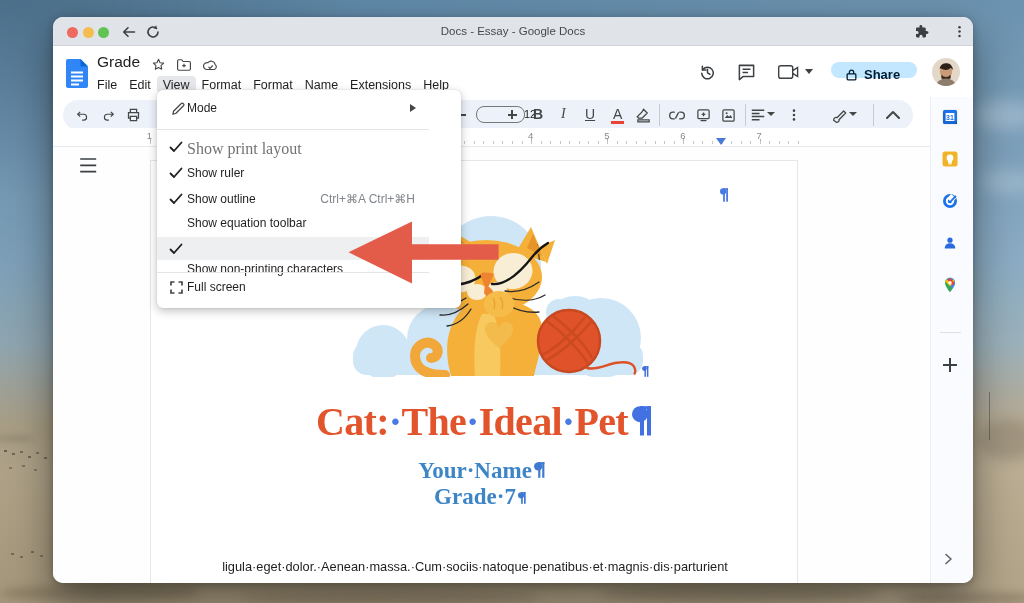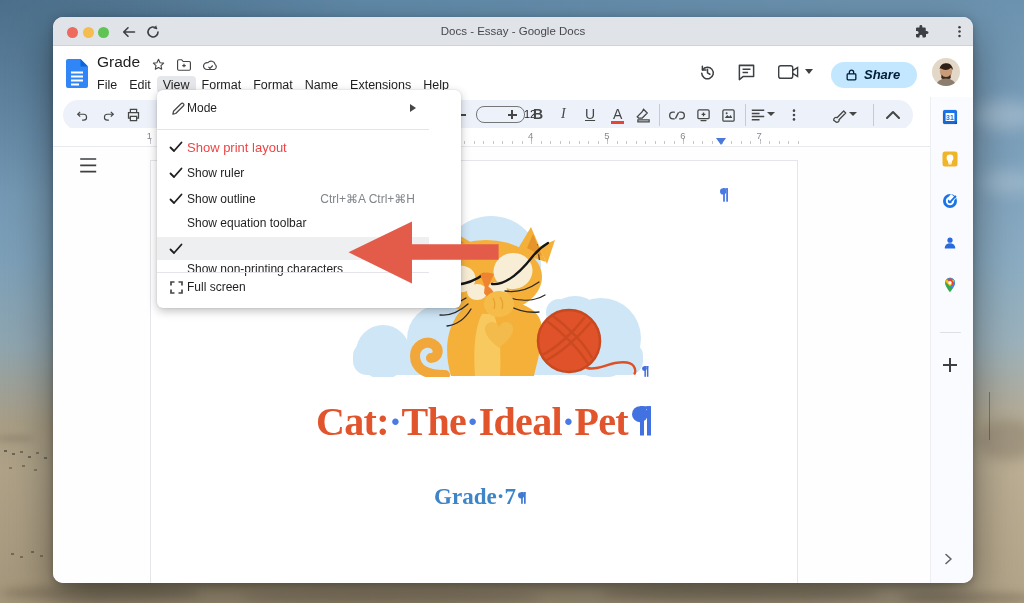--- a/index.html
+++ b/index.html
@@ -119,21 +119,21 @@
         <path d="M12 8 v4.4 l3 1.8" stroke-linecap="round"></path>
       </svg>
       <svg class="abs" style="left:684px;top:17px" width="19" height="19" viewBox="0 0 24 24" fill="none" stroke="#3c4043" stroke-width="1.9">
         <path d="M3 3 h18 v14 H8 l-5 4 Z" stroke-linejoin="round"></path>
         <path d="M7 8 h10 M7 12 h7"></path>
       </svg>
       <svg class="abs" style="left:725px;top:19px" width="21" height="14" viewBox="0 0 30 20">
         <path d="M1 4 a3 3 0 0 1 3-3 h14 a3 3 0 0 1 3 3 v12 a3 3 0 0 1 -3 3 H4 a3 3 0 0 1 -3-3 Z M21 8 l7-4.5 v13 L21 12 Z" fill="none" stroke="#3c4043" stroke-width="2"></path>
       </svg>
       <div class="abs" style="left:752px;top:23px; width:0;height:0; border-left:4px solid transparent; border-right:4px solid transparent; border-top:5px solid #3c4043;"></div>
-      <div class="abs" style="left:778px;top:16px; width:86px; height:26px; background:#c2e7ff; border-radius:13px;font-style:italic;">
+      <div class="abs" style="left:778px;top:16px; width:86px; height:16px; background:#c2e7ff; border-radius:13px;">
         <svg class="abs" style="left:14px;top:6px" width="13" height="14" viewBox="0 0 24 24" fill="none" stroke="#001d35" stroke-width="2.4">
           <rect x="4" y="10" width="16" height="11" rx="1.5"></rect>
           <path d="M8 10 V7 a4 4 0 0 1 8 0 v3"></path>
         </svg>
         <div class="abs" style="left:33px;top:5px; font-size:13px; font-weight:bold; color:#001d35;">Share</div>
       </div>
       <svg class="abs" style="left:879px;top:12px" width="28" height="28" viewBox="0 0 28 28">
         <defs>
             <clipPath id="avc">
               <circle cx="14" cy="14" r="14"></circle>
@@ -359,26 +359,33 @@
             <rect x="2.4" y="0.2" width="1.5" height="10.6"></rect>
             <rect x="4.9" y="0.2" width="1.5" height="10.6"></rect>
             <rect x="2.4" y="0.2" width="4" height="1.2"></rect>
           </svg>
         <div class="abs" style="left:-3px;top:237px;width:648px;text-align:center;font-family:'Liberation Serif',serif;font-weight:bold;font-size:40px;letter-spacing:-0.7px;color:#e2542b;" id="title">Cat:<span style="color:#4a7be4;">·</span>The<span style="color:#4a7be4;">·</span>Ideal<span style="color:#4a7be4;">·</span>Pet<span style="display:inline-block;width:0;letter-spacing:0;vertical-align:baseline;"><svg style="margin-left:4px;vertical-align:-1px;" width="23" height="30" viewBox="0 0 23 30" fill="#4272e2">
                 <circle cx="8" cy="8.2" r="8"></circle>
                 <rect x="8" y="0.2" width="4" height="29.3"></rect>
                 <rect x="15" y="0.2" width="4" height="29.3"></rect>
                 <rect x="8" y="0.2" width="11" height="3"></rect>
               </svg></span></div>
+        <div class="abs" style="left:0;top:297px;width:648px;text-align:center;font-family:'Liberation Serif',serif;font-weight:bold;font-size:23px;color:#3d85c6;">Your·Name<span style="display:inline-block;width:0;"><svg style="margin-left:2px;vertical-align:0px;" width="12" height="16" viewBox="0 0 12 16" fill="#3f7ad0">
+                <circle cx="4.2" cy="4.4" r="4.2"></circle>
+                <rect x="4.2" y="0.2" width="2.2" height="15.6"></rect>
+                <rect x="8.2" y="0.2" width="2.2" height="15.6"></rect>
+                <rect x="4.2" y="0.2" width="6.2" height="1.8"></rect>
+              </svg></span></div>
         <div class="abs" style="left:0;top:323px;width:648px;text-align:center;font-family:'Liberation Serif',serif;font-weight:bold;font-size:23px;color:#3d85c6;">Grade·7<span style="display:inline-block;width:0;"><svg style="margin-left:2px;vertical-align:0px;" width="9" height="12" viewBox="0 0 9 12" fill="#3f7ad0">
                 <circle cx="3.1" cy="3.3" r="3.1"></circle>
                 <rect x="3.1" y="0.2" width="1.7" height="11.6"></rect>
                 <rect x="6" y="0.2" width="1.7" height="11.6"></rect>
                 <rect x="3.1" y="0.2" width="4.6" height="1.4"></rect>
               </svg></span></div>
+        <div class="abs" style="left:0;top:398px;width:648px;text-align:center;font-size:12.8px;color:#1f1f1f;">ligula·eget·dolor.·Aenean·massa.·Cum·sociis·natoque·penatibus·et·magnis·dis·parturient</div>
       </div>
     </div>
 
     <div id="sidebar">
       <svg class="sic" style="top:12px" viewBox="0 0 16 16" width="16" height="16">
         <rect x="1" y="1" width="14" height="14" rx="1.5" fill="#fff" stroke="#dadce0" stroke-width="0.8"></rect>
         <path d="M1 4 h14 V2.5 a1.5 1.5 0 0 0 -1.5 -1.5 H2.5 A1.5 1.5 0 0 0 1 2.5 Z" fill="#1a73e8"></path>
         <rect x="1" y="4" width="2.6" height="9" fill="#1967d2"></rect>
         <rect x="12.4" y="4" width="2.6" height="9" fill="#1a73e8"></rect>
         <path d="M1 12 h14 v1.5 a1.5 1.5 0 0 1 -1.5 1.5 H2.5 A1.5 1.5 0 0 1 1 13.5 Z" fill="#1967d2"></path>
@@ -425,21 +432,21 @@
   <svg class="abs" style="left:14px;top:11px" width="15" height="15" viewBox="0 0 24 24" fill="none" stroke="#444746" stroke-width="2">
     <path d="M3 21 l1 -4.5 L16.5 4 a2 2 0 0 1 3 0 l0.5 0.5 a2 2 0 0 1 0 3 L7.5 20 Z" stroke-linejoin="round"></path>
   </svg>
   <div class="abs" style="left:30px;top:11px;font-size:12px;color:#1f1f1f;">Mode</div>
   <div class="abs" style="left:253px;top:14px;width:0;height:0;border-top:4.5px solid transparent;border-bottom:4.5px solid transparent;border-left:6px solid #444746;"></div>
   <div class="abs" style="left:0px;top:39px;width:272px;height:1px;background:#e3e5e8;"></div>
   <div class="abs" style="left:0;top:147px;width:272px;height:23px;background:#eeeff1;"></div>
   <svg class="abs" style="left:12px;top:51px" width="14" height="12" viewBox="0 0 14 12" fill="none" stroke="#1f1f1f" stroke-width="1.8">
       <path d="M1.5 6.5 L5 10 L12.5 1.5" stroke-linecap="round" stroke-linejoin="round"></path>
     </svg>
-  <div class="abs" style="left:30px;top:50px;font-size:13px;color:#ef4444;">Show print layout</div>
+  <div class="abs" style="left:30px;top:50px;font-size:16px;color:#737373;font-family:Liberation Serif, serif;">Show print layout</div>
   <svg class="abs" style="left:12px;top:77px" width="14" height="12" viewBox="0 0 14 12" fill="none" stroke="#1f1f1f" stroke-width="1.8">
       <path d="M1.5 6.5 L5 10 L12.5 1.5" stroke-linecap="round" stroke-linejoin="round"></path>
     </svg>
   <div class="abs" style="left:30px;top:76px;font-size:12px;color:#1f1f1f;">Show ruler</div>
   <svg class="abs" style="left:12px;top:103px" width="14" height="12" viewBox="0 0 14 12" fill="none" stroke="#1f1f1f" stroke-width="1.8">
       <path d="M1.5 6.5 L5 10 L12.5 1.5" stroke-linecap="round" stroke-linejoin="round"></path>
     </svg>
   <div class="abs" style="left:30px;top:102px;font-size:12px;color:#1f1f1f;">Show outline</div>
   <div class="abs" style="left:0;top:102px;width:258px;text-align:right;font-size:12px;color:#80868b;">Ctrl+⌘A Ctrl+⌘H</div>
   <div class="abs" style="left:30px;top:126px;font-size:12px;color:#1f1f1f;">Show equation toolbar</div>

